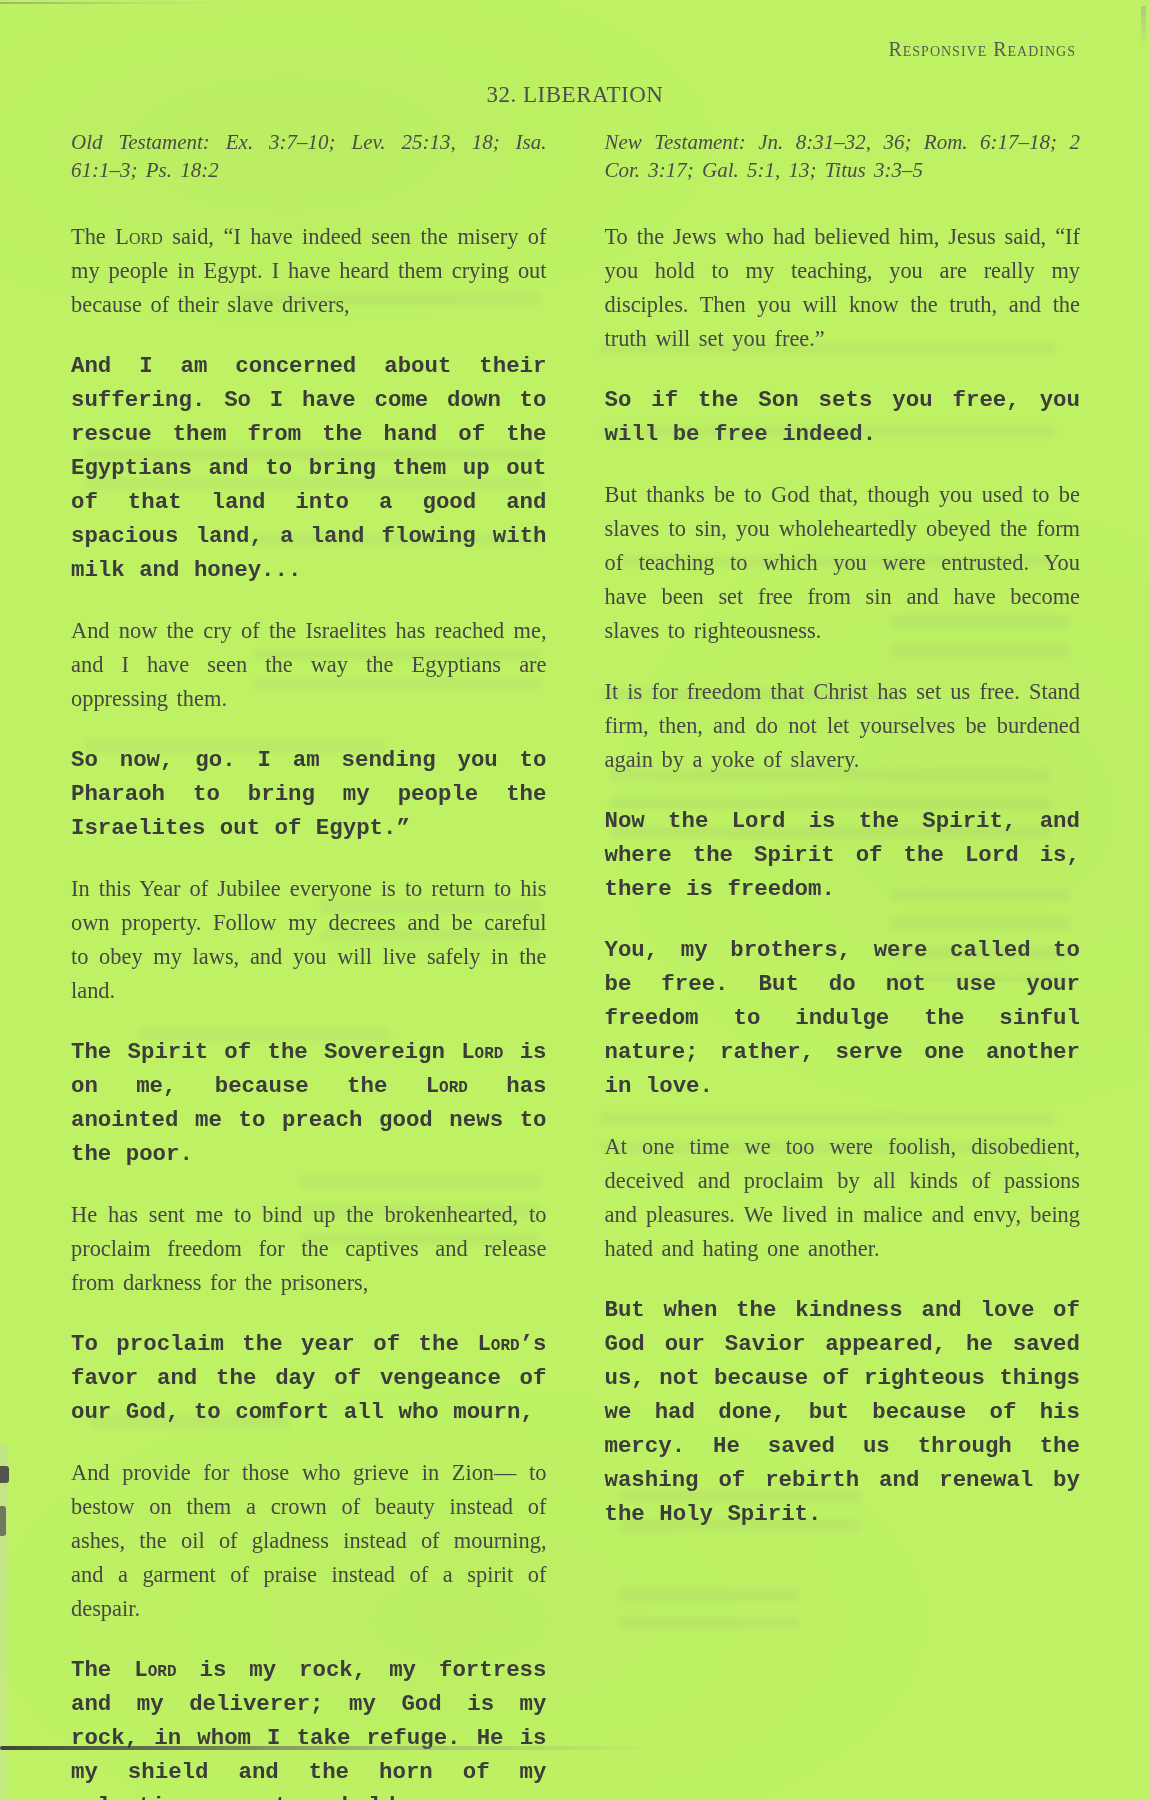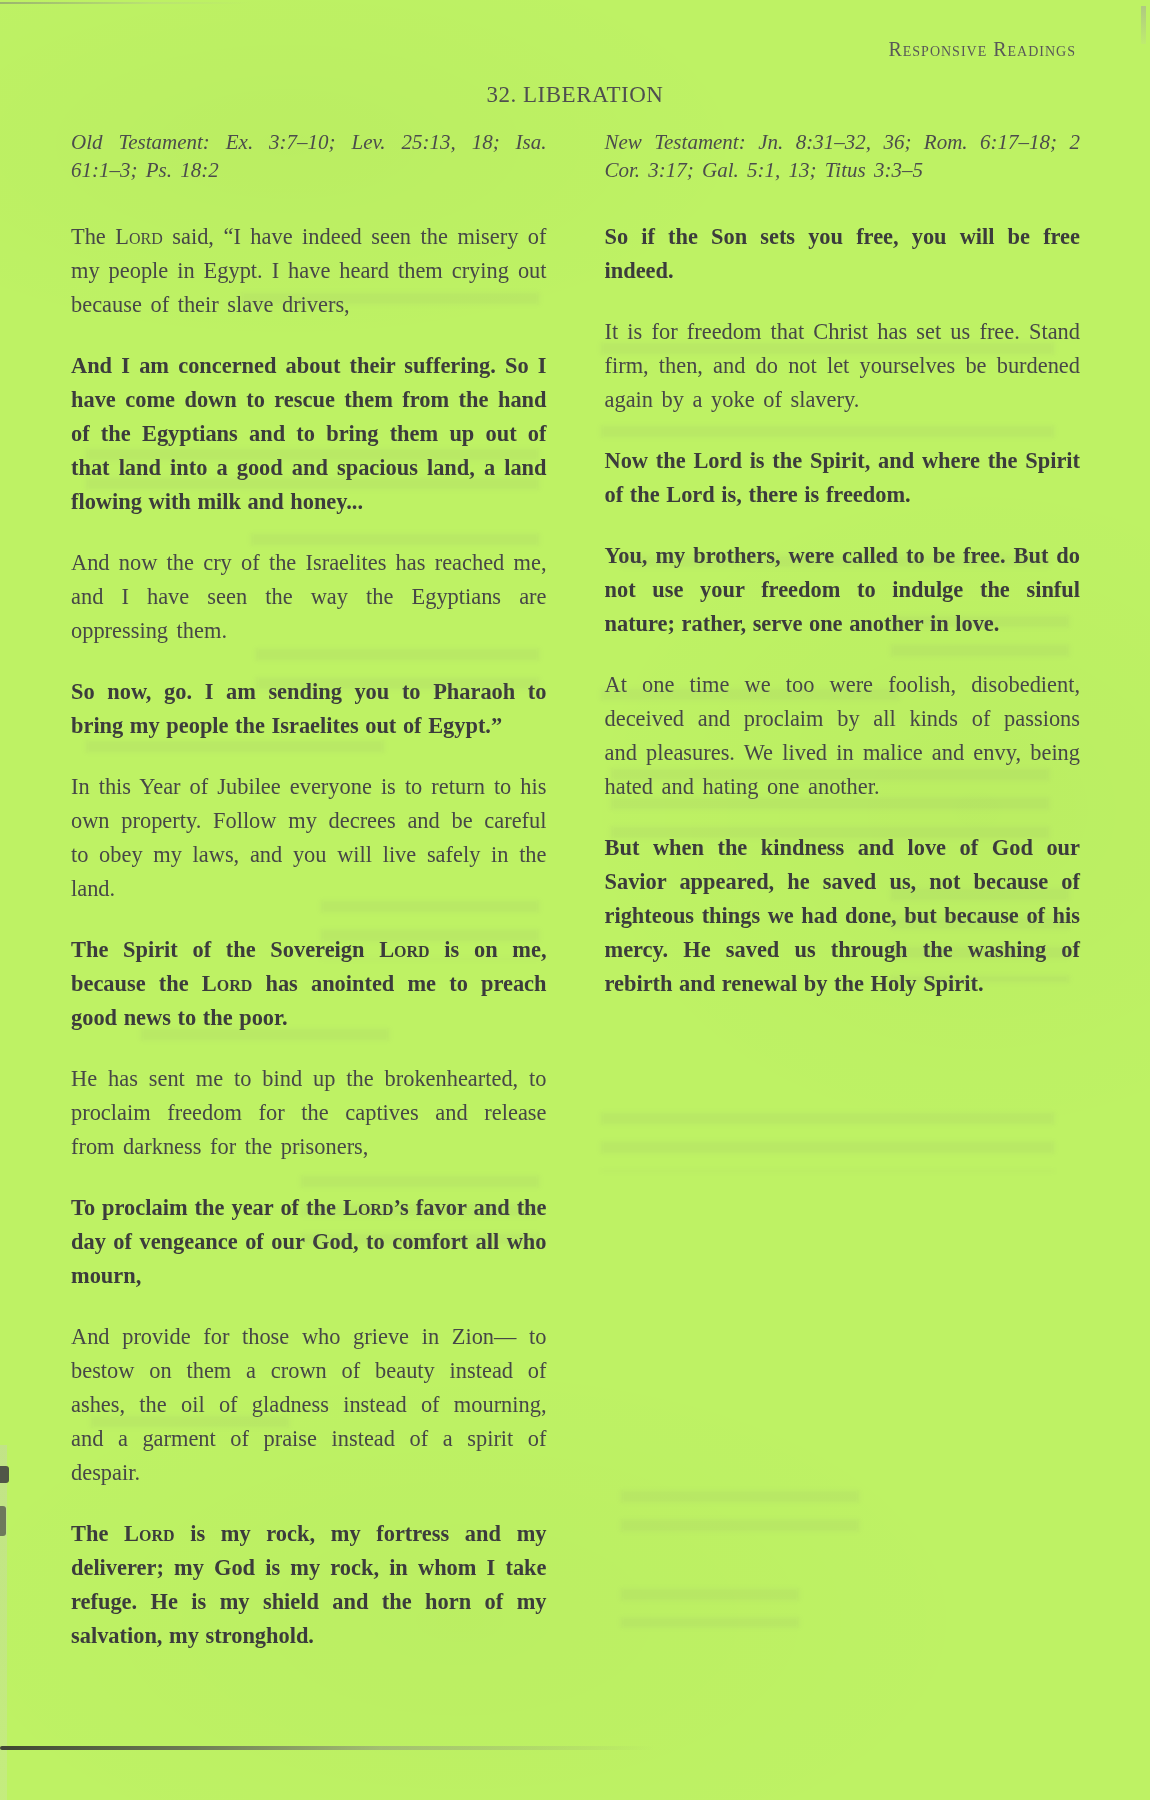--- a/index.html
+++ b/index.html
@@ -45,21 +45,21 @@
     word-spacing: 3px;
     color: #4c4c4c;
   }
   .para {
     font-size: 22.4px; line-height: 34px;
     margin: 0 0 27px 0;
     text-align: justify;
     word-spacing: 3px;
     color: #474747;
   }
-  .para.bold { font-weight: 700; color: #3c3c3c; word-spacing: 1px; }
+  .para.bold { font-weight: 700; color: #3c3c3c; word-spacing: 1px; font-family: Liberation Mono, monospace; }
   .sc { font-variant: small-caps; }
 
   
   .ghost {
     position: absolute; pointer-events: none;
     filter: blur(2px); opacity: 0.55;
     background: repeating-linear-gradient(180deg,
       rgba(128,128,128,0.13) 0px, rgba(128,128,128,0.13) 13px,
       rgba(250,250,248,0) 13px, rgba(250,250,248,0) 29px);
   }
@@ -111,21 +111,23 @@
           <p class="para bold"><span>The Spirit of the Sovereign </span><span class="sc">Lord</span><span> is on me, because the </span><span class="sc">Lord</span><span> has anointed me to preach good news to the poor.</span></p>
           <p class="para normal"><span>He has sent me to bind up the broken­hearted, to proclaim freedom for the cap­tives and release from darkness for the prisoners,</span></p>
           <p class="para bold"><span>To proclaim the year of the </span><span class="sc">Lord</span><span>’s favor and the day of vengeance of our God, to comfort all who mourn,</span></p>
           <p class="para normal"><span>And provide for those who grieve in Zion— to bestow on them a crown of beauty instead of ashes, the oil of gladness instead of mourning, and a garment of praise instead of a spirit of despair.</span></p>
           <p class="para bold"><span>The </span><span class="sc">Lord</span><span> is my rock, my fortress and my deliverer; my God is my rock, in whom I take refuge. He is my shield and the horn of my salvation, my stronghold.</span></p>
         </div>
     </div>
     <div class="col">
       <p class="reference">New Testament: Jn. 8:31–32, 36; Rom. 6:17–18; 2 Cor. 3:17; Gal. 5:1, 13; Titus 3:3–5</p>
       <div>
+          <p class="para normal"><span>To the Jews who had believed him, Jesus said, “If you hold to my teaching, you are really my disciples. Then you will know the truth, and the truth will set you free.”</span></p>
           <p class="para bold"><span>So if the Son sets you free, you will be free indeed.</span></p>
+          <p class="para normal"><span>But thanks be to God that, though you used to be slaves to sin, you wholeheartedly obeyed the form of teaching to which you were entrusted. You have been set free from sin and have become slaves to righteousness.</span></p>
           <p class="para normal"><span>It is for freedom that Christ has set us free. Stand firm, then, and do not let yourselves be burdened again by a yoke of slavery.</span></p>
           <p class="para bold"><span>Now the Lord is the Spirit, and where the Spirit of the Lord is, there is freedom.</span></p>
           <p class="para bold"><span>You, my brothers, were called to be free. But do not use your freedom to indulge the sinful nature; rather, serve one another in love.</span></p>
           <p class="para normal"><span>At one time we too were foolish, disobedi­ent, deceived and proclaim by all kinds of passions and pleasures. We lived in mal­ice and envy, being hated and hating one another.</span></p>
           <p class="para bold"><span>But when the kindness and love of God our Savior appeared, he saved us, not because of righteous things we had done, but because of his mercy. He saved us through the washing of rebirth and renewal by the Holy Spirit.</span></p>
         </div>
     </div>
   </div>
 
   <div class="ghost" style="left:240px;top:292px;width:300px;height:16px"></div>

